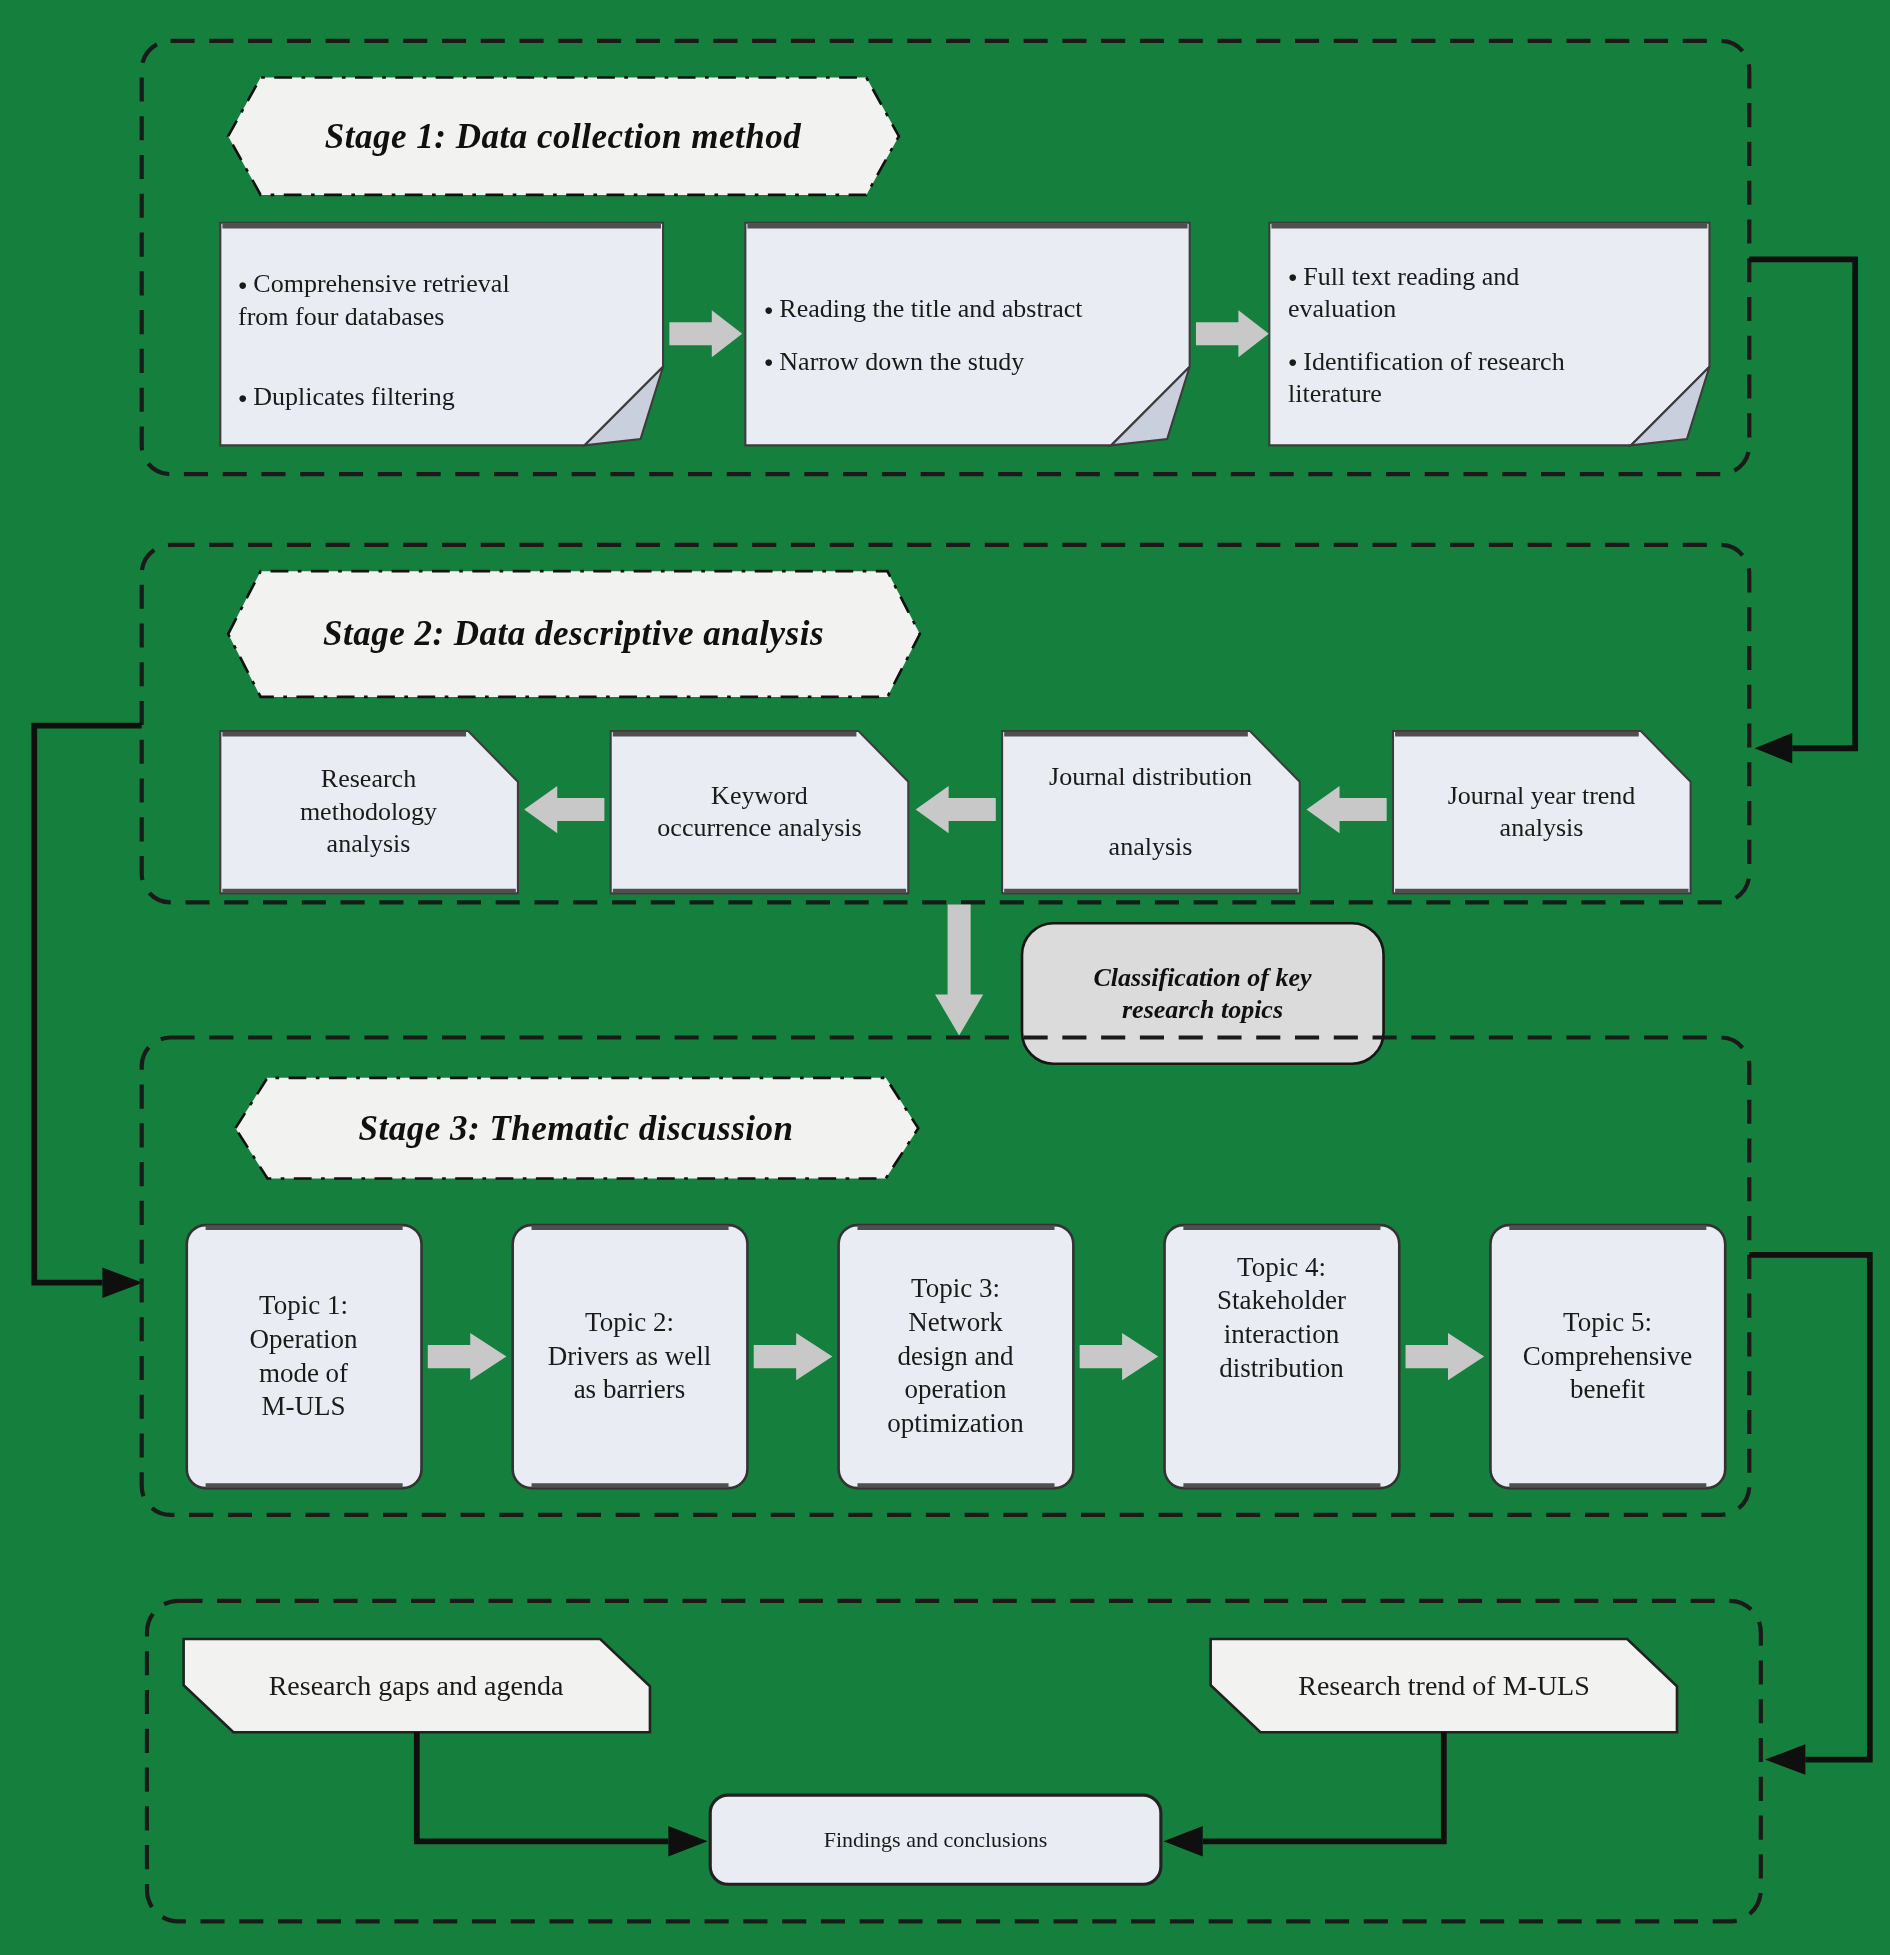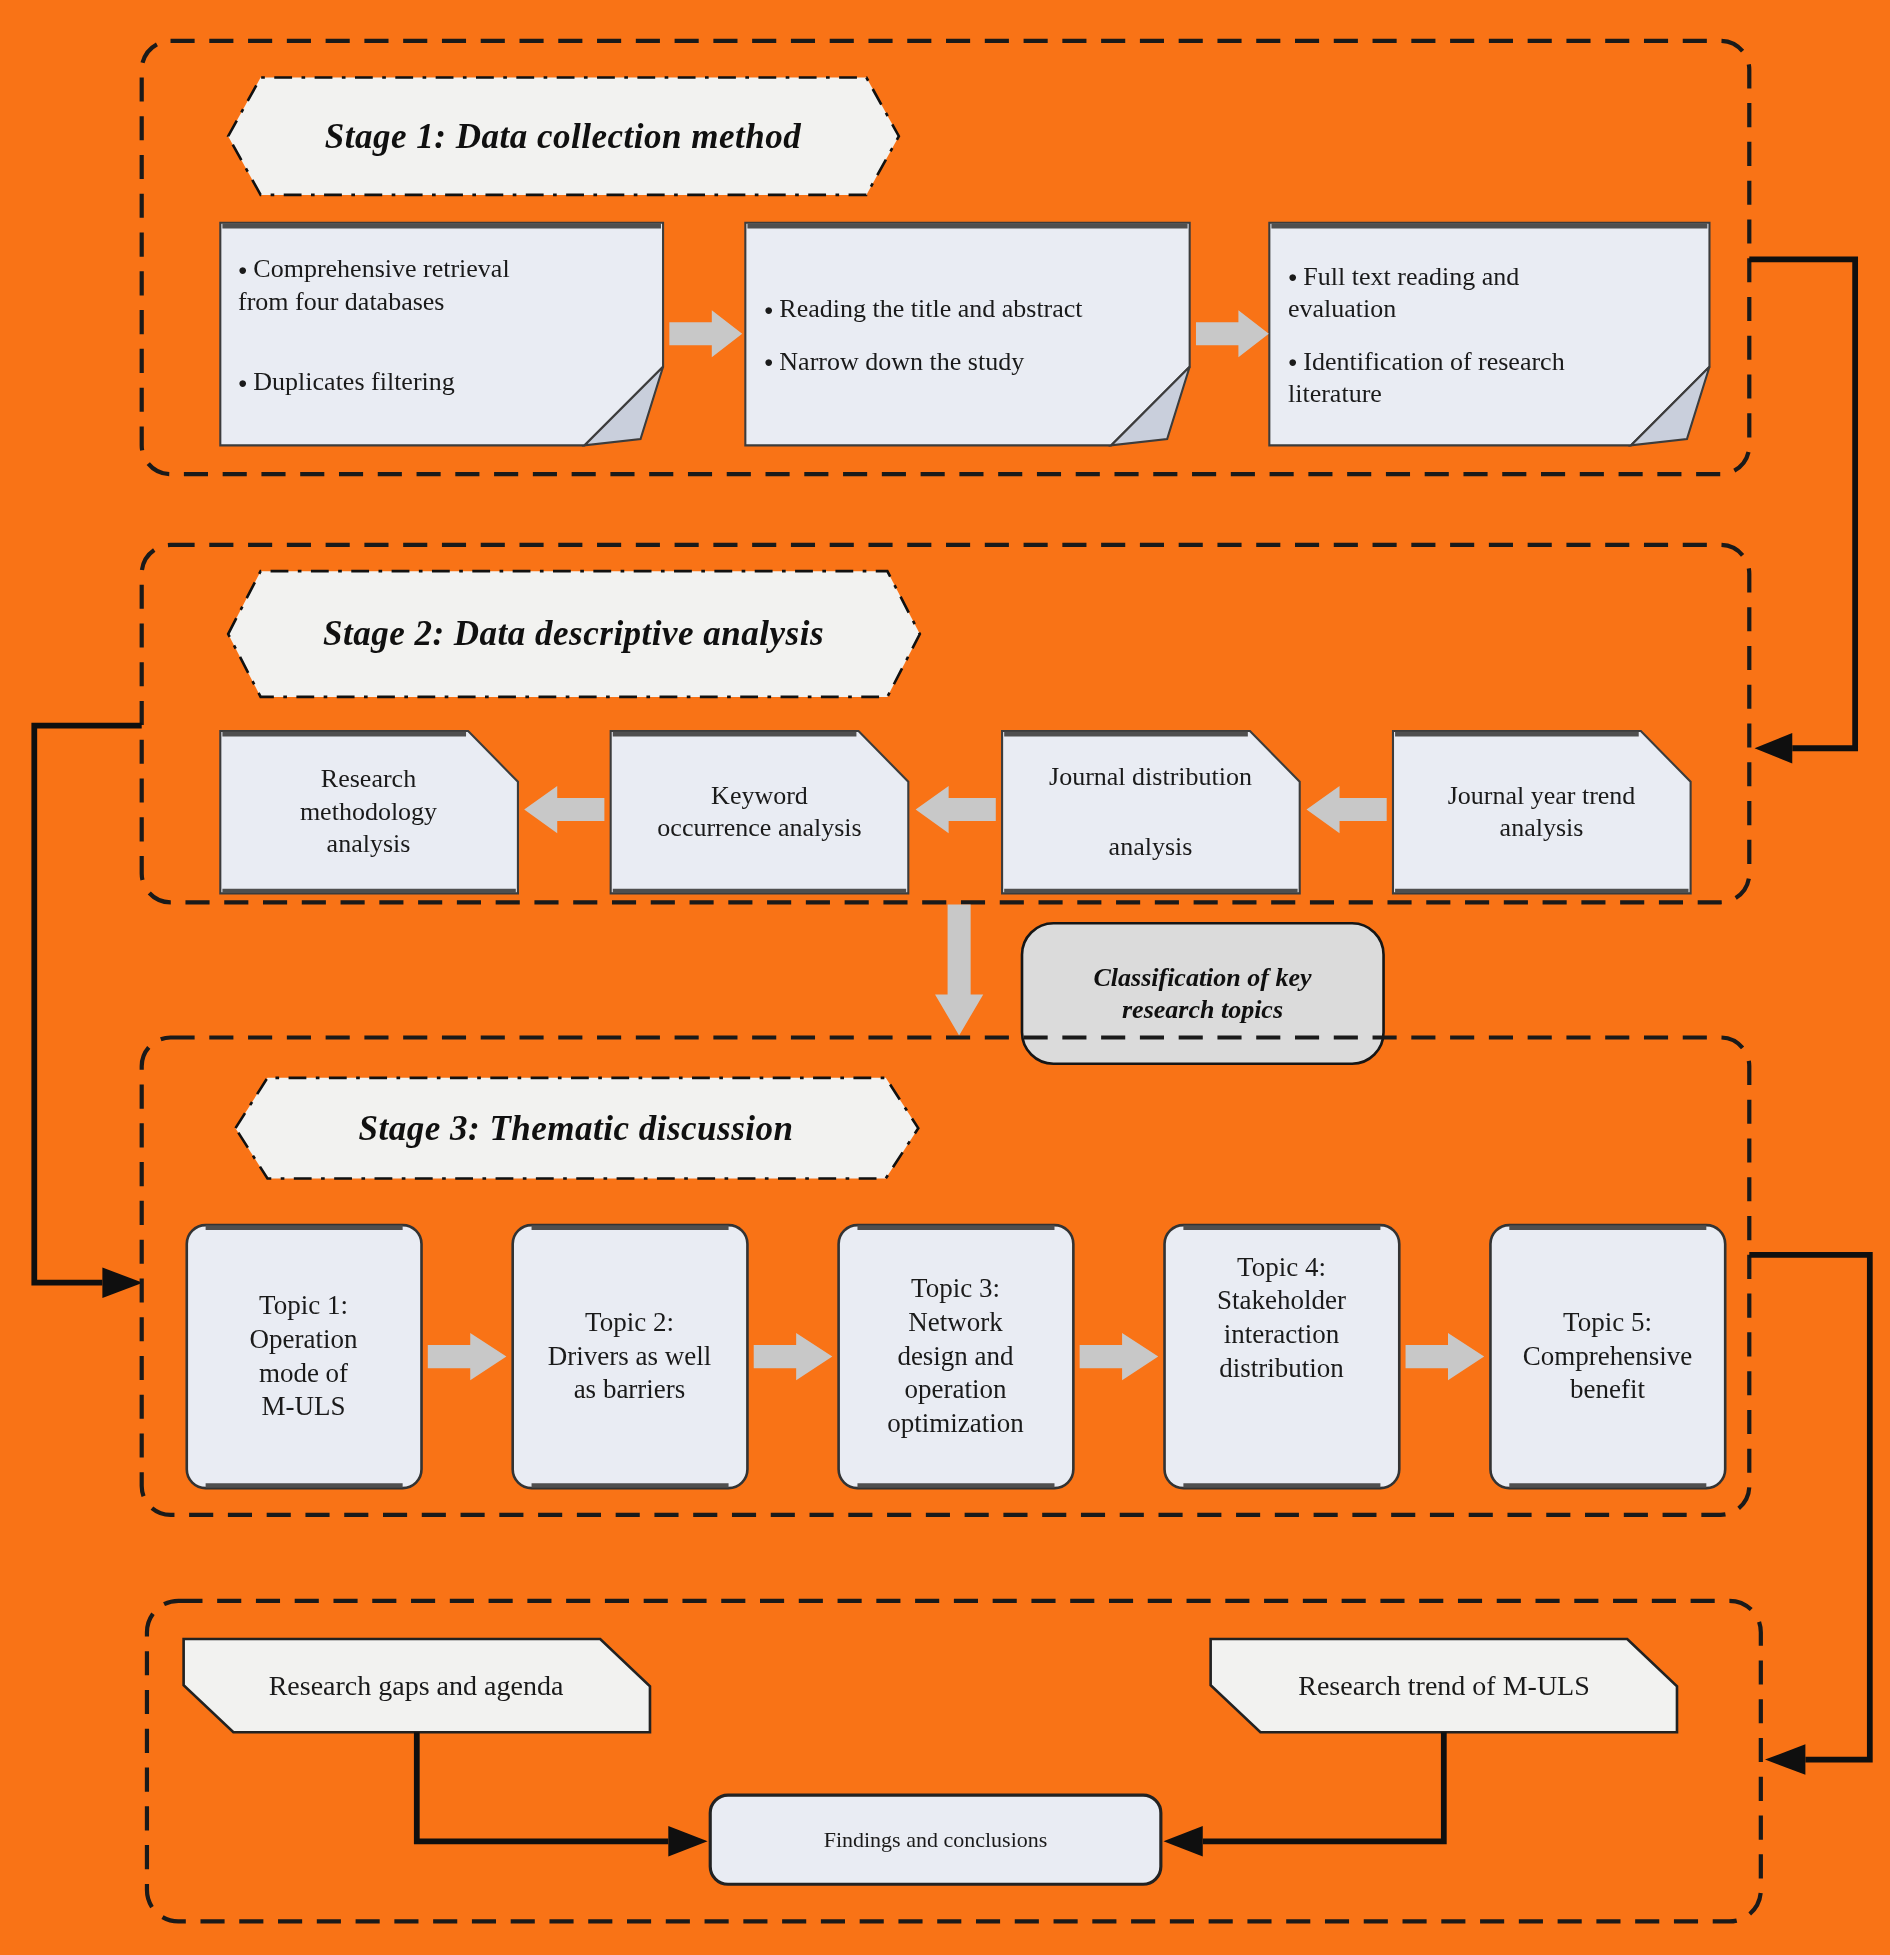--- a/index.html
+++ b/index.html
@@ -1,16 +1,16 @@
 <!DOCTYPE html>
 <html style="font-size:8.4px"><head>
 <meta charset="utf-8">
 <style>
   html,body{margin:0;padding:0;background:#ffffff;}
-  #canvas{position:relative;width:1891px;height:1955px;background:#f97316;
+  #canvas{position:relative;width:1891px;height:1955px;background:#15803d;
           font-family:"Liberation Serif","DejaVu Serif",serif;color:#1a1a1a;}
   #shapes{position:absolute;left:0;top:0;}
   .txt{position:absolute;display:flex;flex-direction:column;align-items:center;justify-content:center;
        text-align:center;line-height:1.25;}
   .stage-title{font-size:35px;font-weight:bold;font-style:italic;color:#101010;letter-spacing:0.5px;}
   .doc-txt{align-items:flex-start;text-align:left;font-size:26px;row-gap:20px;}
   .doc-item{display:block;}
   .bullet::before{content:"●";font-size:0.60em;position:relative;top:-0.14em;margin-right:0.38em;}
   .card-txt{font-size:26px;}
   .topic-txt{font-size:27px;}
@@ -132,21 +132,21 @@
     <polyline points="795,3306 795,3514 1275,3514" fill="none" stroke="#0f0f0f" stroke-width="11"></polyline>
     <polygon fill="#0f0f0f" points="1275,3485 1275,3543 1350,3514"></polygon>
 
     <polyline points="2755,3306 2755,3514 2295,3514" fill="none" stroke="#0f0f0f" stroke-width="11"></polyline>
     <polygon fill="#0f0f0f" points="2295,3485 2295,3543 2220,3514"></polygon>
   </g>
 </svg>
 
   <div class="txt stage-title" style="left:260px;top:78px;width:606px;height:117px;">Stage 1: Data collection method</div>
 
-  <div class="txt doc-txt" style="left:238px;top:220px;width:325px;height:212px;gap:48px;">
+  <div class="txt doc-txt" style="left:238px;top:235px;width:325px;height:212px;gap:48px;">
     <div class="doc-item"><span class="bullet"></span><span>Comprehensive retrieval from four databases</span></div>
     <div class="doc-item"><span class="bullet"></span><span>Duplicates filtering</span></div>
   </div>
 
   <div class="txt doc-txt" style="left:764px;top:228px;width:325px;height:215px;text-align:center;">
     <div class="doc-item"><span class="bullet"></span><span>Reading the title and abstract</span></div>
     <div class="doc-item"><span class="bullet"></span><span>Narrow down the study</span></div>
   </div>
 
   <div class="txt doc-txt" style="left:1288px;top:228px;width:330px;height:215px;">

